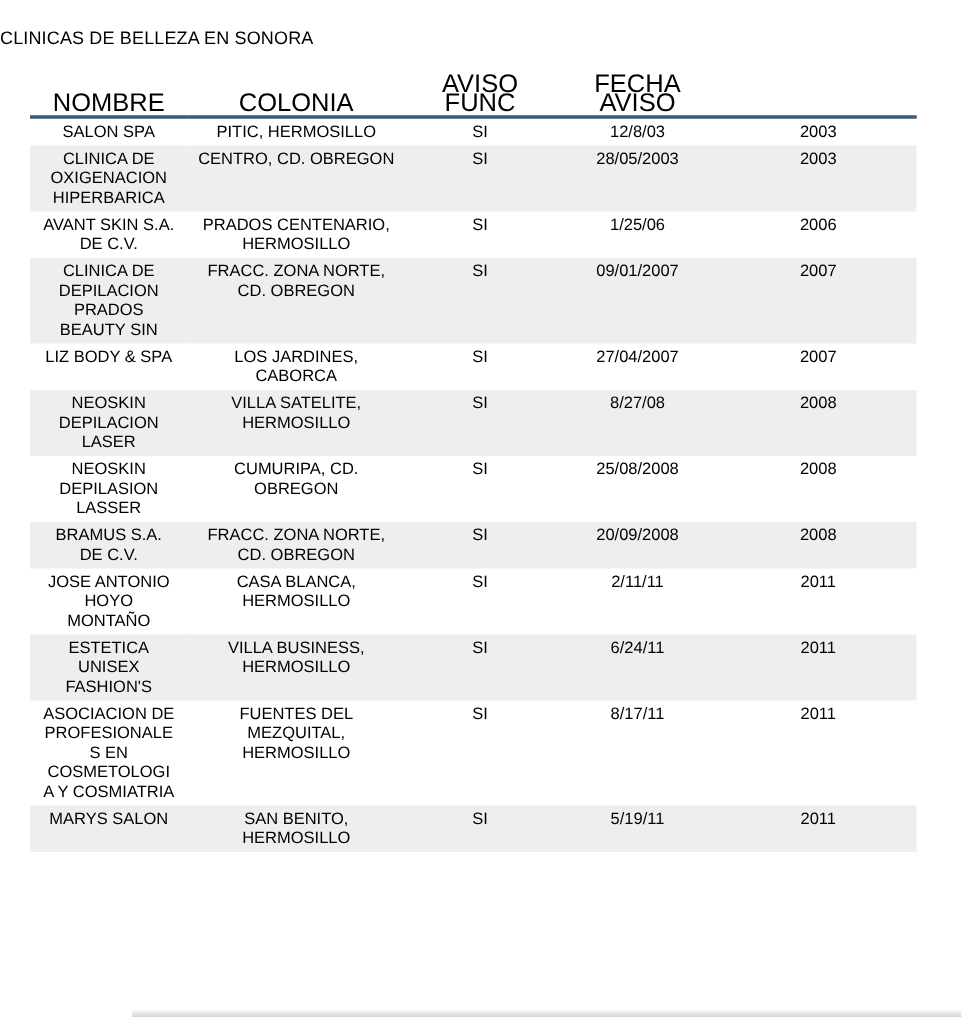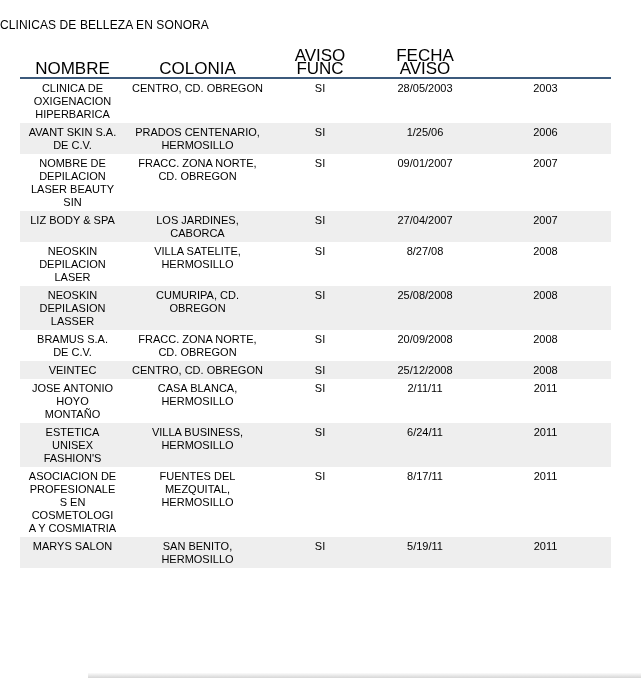--- a/index.html
+++ b/index.html
@@ -71,35 +71,42 @@
     <tr>
       <th>NOMBRE</th>
       <th>COLONIA</th>
       <th>AVISO FUNC</th>
       <th>FECHA AVISO</th>
       <th></th>
     </tr>
   </thead>
   <tbody id="table-body">
       <tr>
+        <td class="col-nombre">SALON SPA</td>
+        <td class="col-colonia">PITIC, HERMOSILLO</td>
+        <td class="col-aviso_func">SI</td>
+        <td class="col-fecha_aviso">12/8/03</td>
+        <td class="col-anio">2003</td>
+      </tr>
+      <tr>
         <td class="col-nombre">CLINICA DE OXIGENACION HIPERBARICA</td>
         <td class="col-colonia">CENTRO, CD. OBREGON</td>
         <td class="col-aviso_func">SI</td>
         <td class="col-fecha_aviso">28/05/2003</td>
         <td class="col-anio">2003</td>
       </tr>
       <tr>
         <td class="col-nombre">AVANT SKIN S.A. DE C.V.</td>
         <td class="col-colonia">PRADOS CENTENARIO, HERMOSILLO</td>
         <td class="col-aviso_func">SI</td>
         <td class="col-fecha_aviso">1/25/06</td>
         <td class="col-anio">2006</td>
       </tr>
       <tr>
-        <td class="col-nombre">NOMBRE DE DEPILACION LASER BEAUTY SIN</td>
+        <td class="col-nombre">CLINICA DE DEPILACION PRADOS BEAUTY SIN</td>
         <td class="col-colonia">FRACC. ZONA NORTE, CD. OBREGON</td>
         <td class="col-aviso_func">SI</td>
         <td class="col-fecha_aviso">09/01/2007</td>
         <td class="col-anio">2007</td>
       </tr>
       <tr>
         <td class="col-nombre">LIZ BODY &amp; SPA</td>
         <td class="col-colonia">LOS JARDINES, CABORCA</td>
         <td class="col-aviso_func">SI</td>
         <td class="col-fecha_aviso">27/04/2007</td>
@@ -117,27 +124,20 @@
         <td class="col-colonia">CUMURIPA, CD. OBREGON</td>
         <td class="col-aviso_func">SI</td>
         <td class="col-fecha_aviso">25/08/2008</td>
         <td class="col-anio">2008</td>
       </tr>
       <tr>
         <td class="col-nombre">BRAMUS S.A. DE C.V.</td>
         <td class="col-colonia">FRACC. ZONA NORTE, CD. OBREGON</td>
         <td class="col-aviso_func">SI</td>
         <td class="col-fecha_aviso">20/09/2008</td>
-        <td class="col-anio">2008</td>
-      </tr>
-      <tr>
-        <td class="col-nombre">VEINTEC</td>
-        <td class="col-colonia">CENTRO, CD. OBREGON</td>
-        <td class="col-aviso_func">SI</td>
-        <td class="col-fecha_aviso">25/12/2008</td>
         <td class="col-anio">2008</td>
       </tr>
       <tr>
         <td class="col-nombre">JOSE ANTONIO HOYO MONTAÑO</td>
         <td class="col-colonia">CASA BLANCA, HERMOSILLO</td>
         <td class="col-aviso_func">SI</td>
         <td class="col-fecha_aviso">2/11/11</td>
         <td class="col-anio">2011</td>
       </tr>
       <tr>

